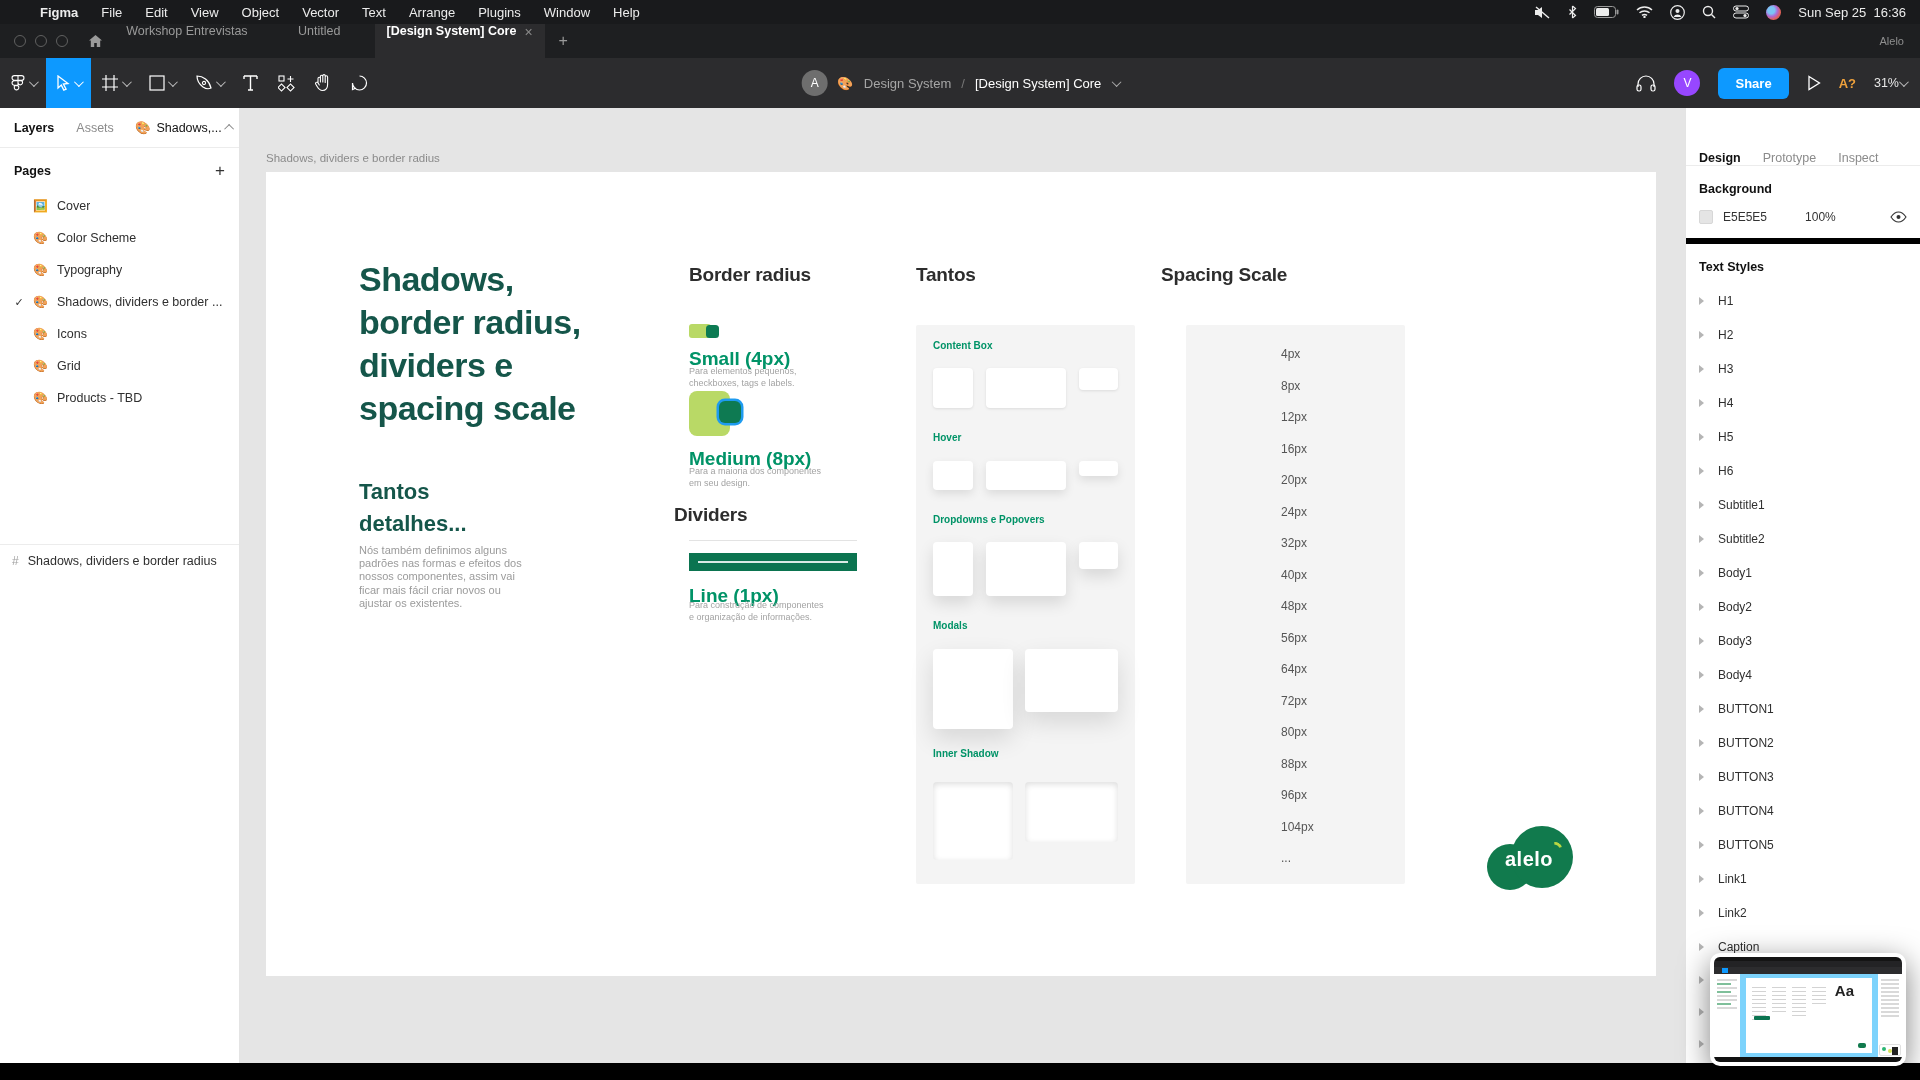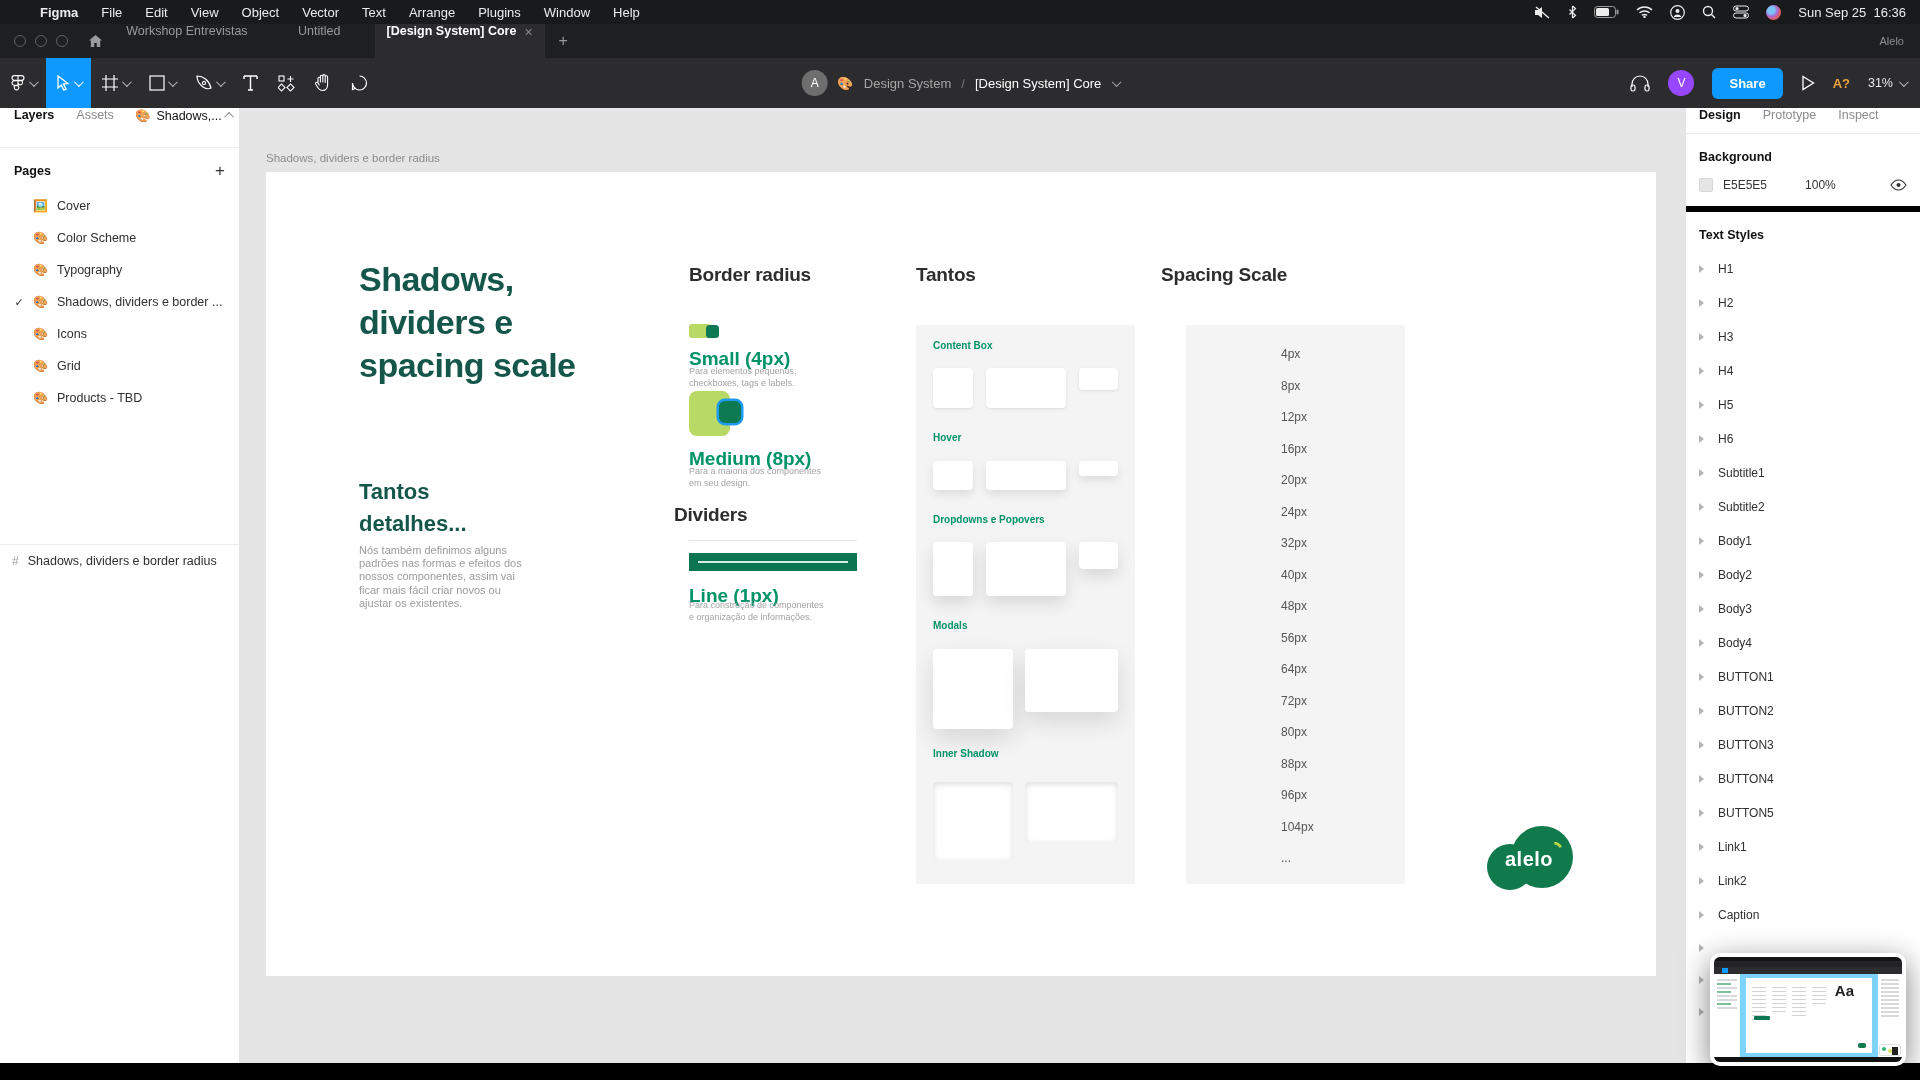--- a/index.html
+++ b/index.html
@@ -47,26 +47,26 @@
   .avatar { width:26px; height:26px; border-radius:50%; background:#6e6e6e; color:#fff;
             display:flex; align-items:center; justify-content:center; font-size:12px; }
   .crumb-proj { color:#a5a5a5; }
   .crumb-sep { color:#777; }
   .crumb-file { color:#fff; }
   .toolbar-right { margin-left:auto; display:flex; align-items:center; gap:18px; padding-right:14px; }
   .avatar.purple { background:#9747ff; }
   .share-btn { background:#0d99ff; color:#fff; border:none; border-radius:6px; font-size:13px;
                font-weight:bold; padding:8px 17px; font-family:inherit; }
   .font-missing { color:#f0a23c; font-size:13px; font-weight:bold; }
-  .zoom-ctl { display:flex; align-items:center; gap:6px; font-size:12.5px; color:#e8e8e8; }
+  .zoom-ctl { display:flex; align-items:center; font-size:12.5px; color:#e8e8e8; }
 
   
   .left-panel { position:absolute; left:0; top:108px; width:240px; height:955px; background:#fff;
                 border-right:1px solid #e4e4e4; font-size:12.5px; color:#333; }
-  .lp-tabs { height:40px; display:flex; align-items:flex-start; border-bottom:1px solid #ececec; padding:0 14px; }
+  .lp-tabs { height:40px; display:flex; align-items:center; border-bottom:1px solid #ececec; padding:0 14px; }
   .lp-tab { margin-right:22px; color:#8b8b8b; }
   .lp-tab.active { color:#111; font-weight:bold; }
   .lp-pagechip { margin-left:auto; display:flex; align-items:center; gap:5px; color:#111; }
   .chev-up { width:7px; height:7px; border-left:1.3px solid #888; border-top:1.3px solid #888;
              transform:rotate(45deg) translateY(2px); }
   .lp-pages-head { display:flex; align-items:center; height:38px; padding:0 14px; margin-top:4px; }
   .lp-pages-head .title { font-weight:bold; color:#111; }
   .lp-plus { margin-left:auto; font-size:17px; color:#333; }
   .page-row { height:32px; display:flex; align-items:center; padding:0 8px; }
   .page-check { width:22px; text-align:center; color:#333; font-size:11px; }
@@ -119,21 +119,21 @@
   .alelo .c1 { position:absolute; left:0; top:18px; width:46px; height:46px; border-radius:50%; background:#117a4d; }
   .alelo .c2 { position:absolute; left:24px; top:0; width:62px; height:62px; border-radius:50%; background:#117a4d; }
   .alelo .word { position:absolute; left:4px; top:22px; width:76px; text-align:center; color:#fff;
                  font-size:20px; font-weight:bold; letter-spacing:.5px; }
   .alelo .leaf { position:absolute; left:62px; top:16px; width:13px; height:13px; border:3px solid transparent;
                  border-top-color:#b8d643; border-radius:50%; transform:rotate(32deg); }
 
   
   .right-panel { position:absolute; left:1685px; top:108px; width:235px; height:955px; background:#fff;
                  border-left:1px solid #e4e4e4; font-size:12px; color:#333; }
-  .rp-tabs { height:26px; display:flex; align-items:flex-start; gap:22px; padding:0 13px; border-bottom:1px solid #ececec;
+  .rp-tabs { height:58px; display:flex; align-items:flex-end; gap:22px; padding:0 13px; border-bottom:1px solid #ececec;
              font-size:12.5px; color:#8b8b8b; }
   .rp-tab.active { color:#111; font-weight:bold; }
   .rp-section-title { font-weight:bold; color:#111; font-size:12.5px; }
   .rp-bg { padding:16px 13px 14px; border-bottom:6px solid #000000; }
   .rp-bg-row { display:flex; align-items:center; margin-top:14px; }
   .swatch { width:14px; height:14px; background:#e5e5e5; border:1px solid #d7d7d7; border-radius:2px; }
   .hexval { margin-left:10px; color:#333; }
   .opacity { margin-left:38px; color:#333; }
   .eye { margin-left:auto; }
   .rp-styles { padding:16px 0 0 0; }
@@ -422,20 +422,21 @@
     </div>
   </div>
 
   <div class="canvas">
     <div class="abs frame-label">Shadows, dividers e border radius</div>
     <div class="abs frame"></div>
 
     <div class="abs headline">
 
     <div>Shadows,</div>
+        <div>border radius,</div>
         <div>dividers e</div>
         <div>spacing scale</div>
       </div>
     <div class="abs subhead">
 
     <div>Tantos</div>
         <div>detalhes...</div>
       </div>
     <div class="abs bodycopy">
 

